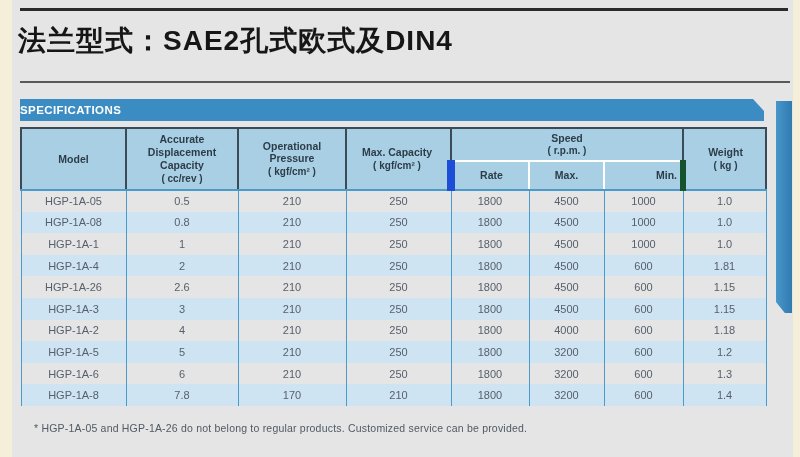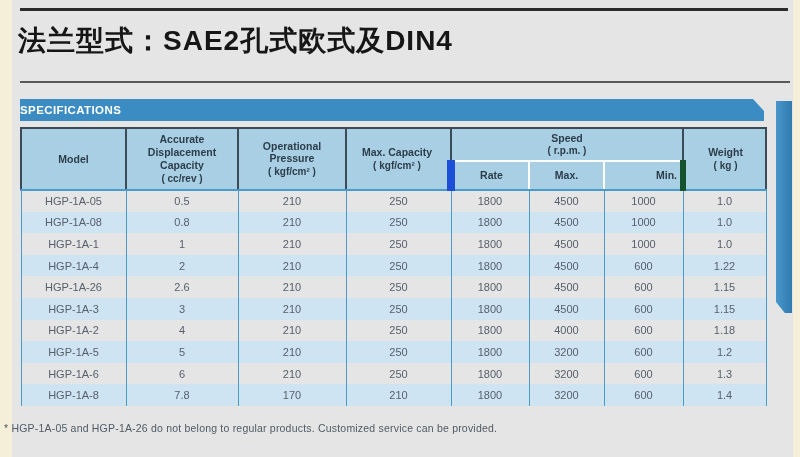--- a/index.html
+++ b/index.html
@@ -106,21 +106,21 @@
     font-size: 11px;
     border-left: 1.5px solid #4a9aca;
     border-right: 1.5px solid #4a9aca;
     background: transparent;
     white-space: nowrap;
   }
   tbody tr:nth-child(even) td { background: #cfe4f2; }
 
   .footnote {
     position: absolute;
-    left: 4px; top: 422px;
+    left: 34px; top: 422px;
     font-size: 10.5px;
     color: #4f5a64;
     letter-spacing: 0.2px;
   }
 </style>
 </head>
 <body>
 
 <div class="sheet">
 
@@ -215,21 +215,21 @@
             <td>1.0</td>
           </tr>
           <tr>
             <td>HGP-1A-4</td>
             <td>2</td>
             <td>210</td>
             <td>250</td>
             <td>1800</td>
             <td>4500</td>
             <td>600</td>
-            <td>1.22</td>
+            <td>1.81</td>
           </tr>
           <tr>
             <td>HGP-1A-26</td>
             <td>2.6</td>
             <td>210</td>
             <td>250</td>
             <td>1800</td>
             <td>4500</td>
             <td>600</td>
             <td>1.15</td>

